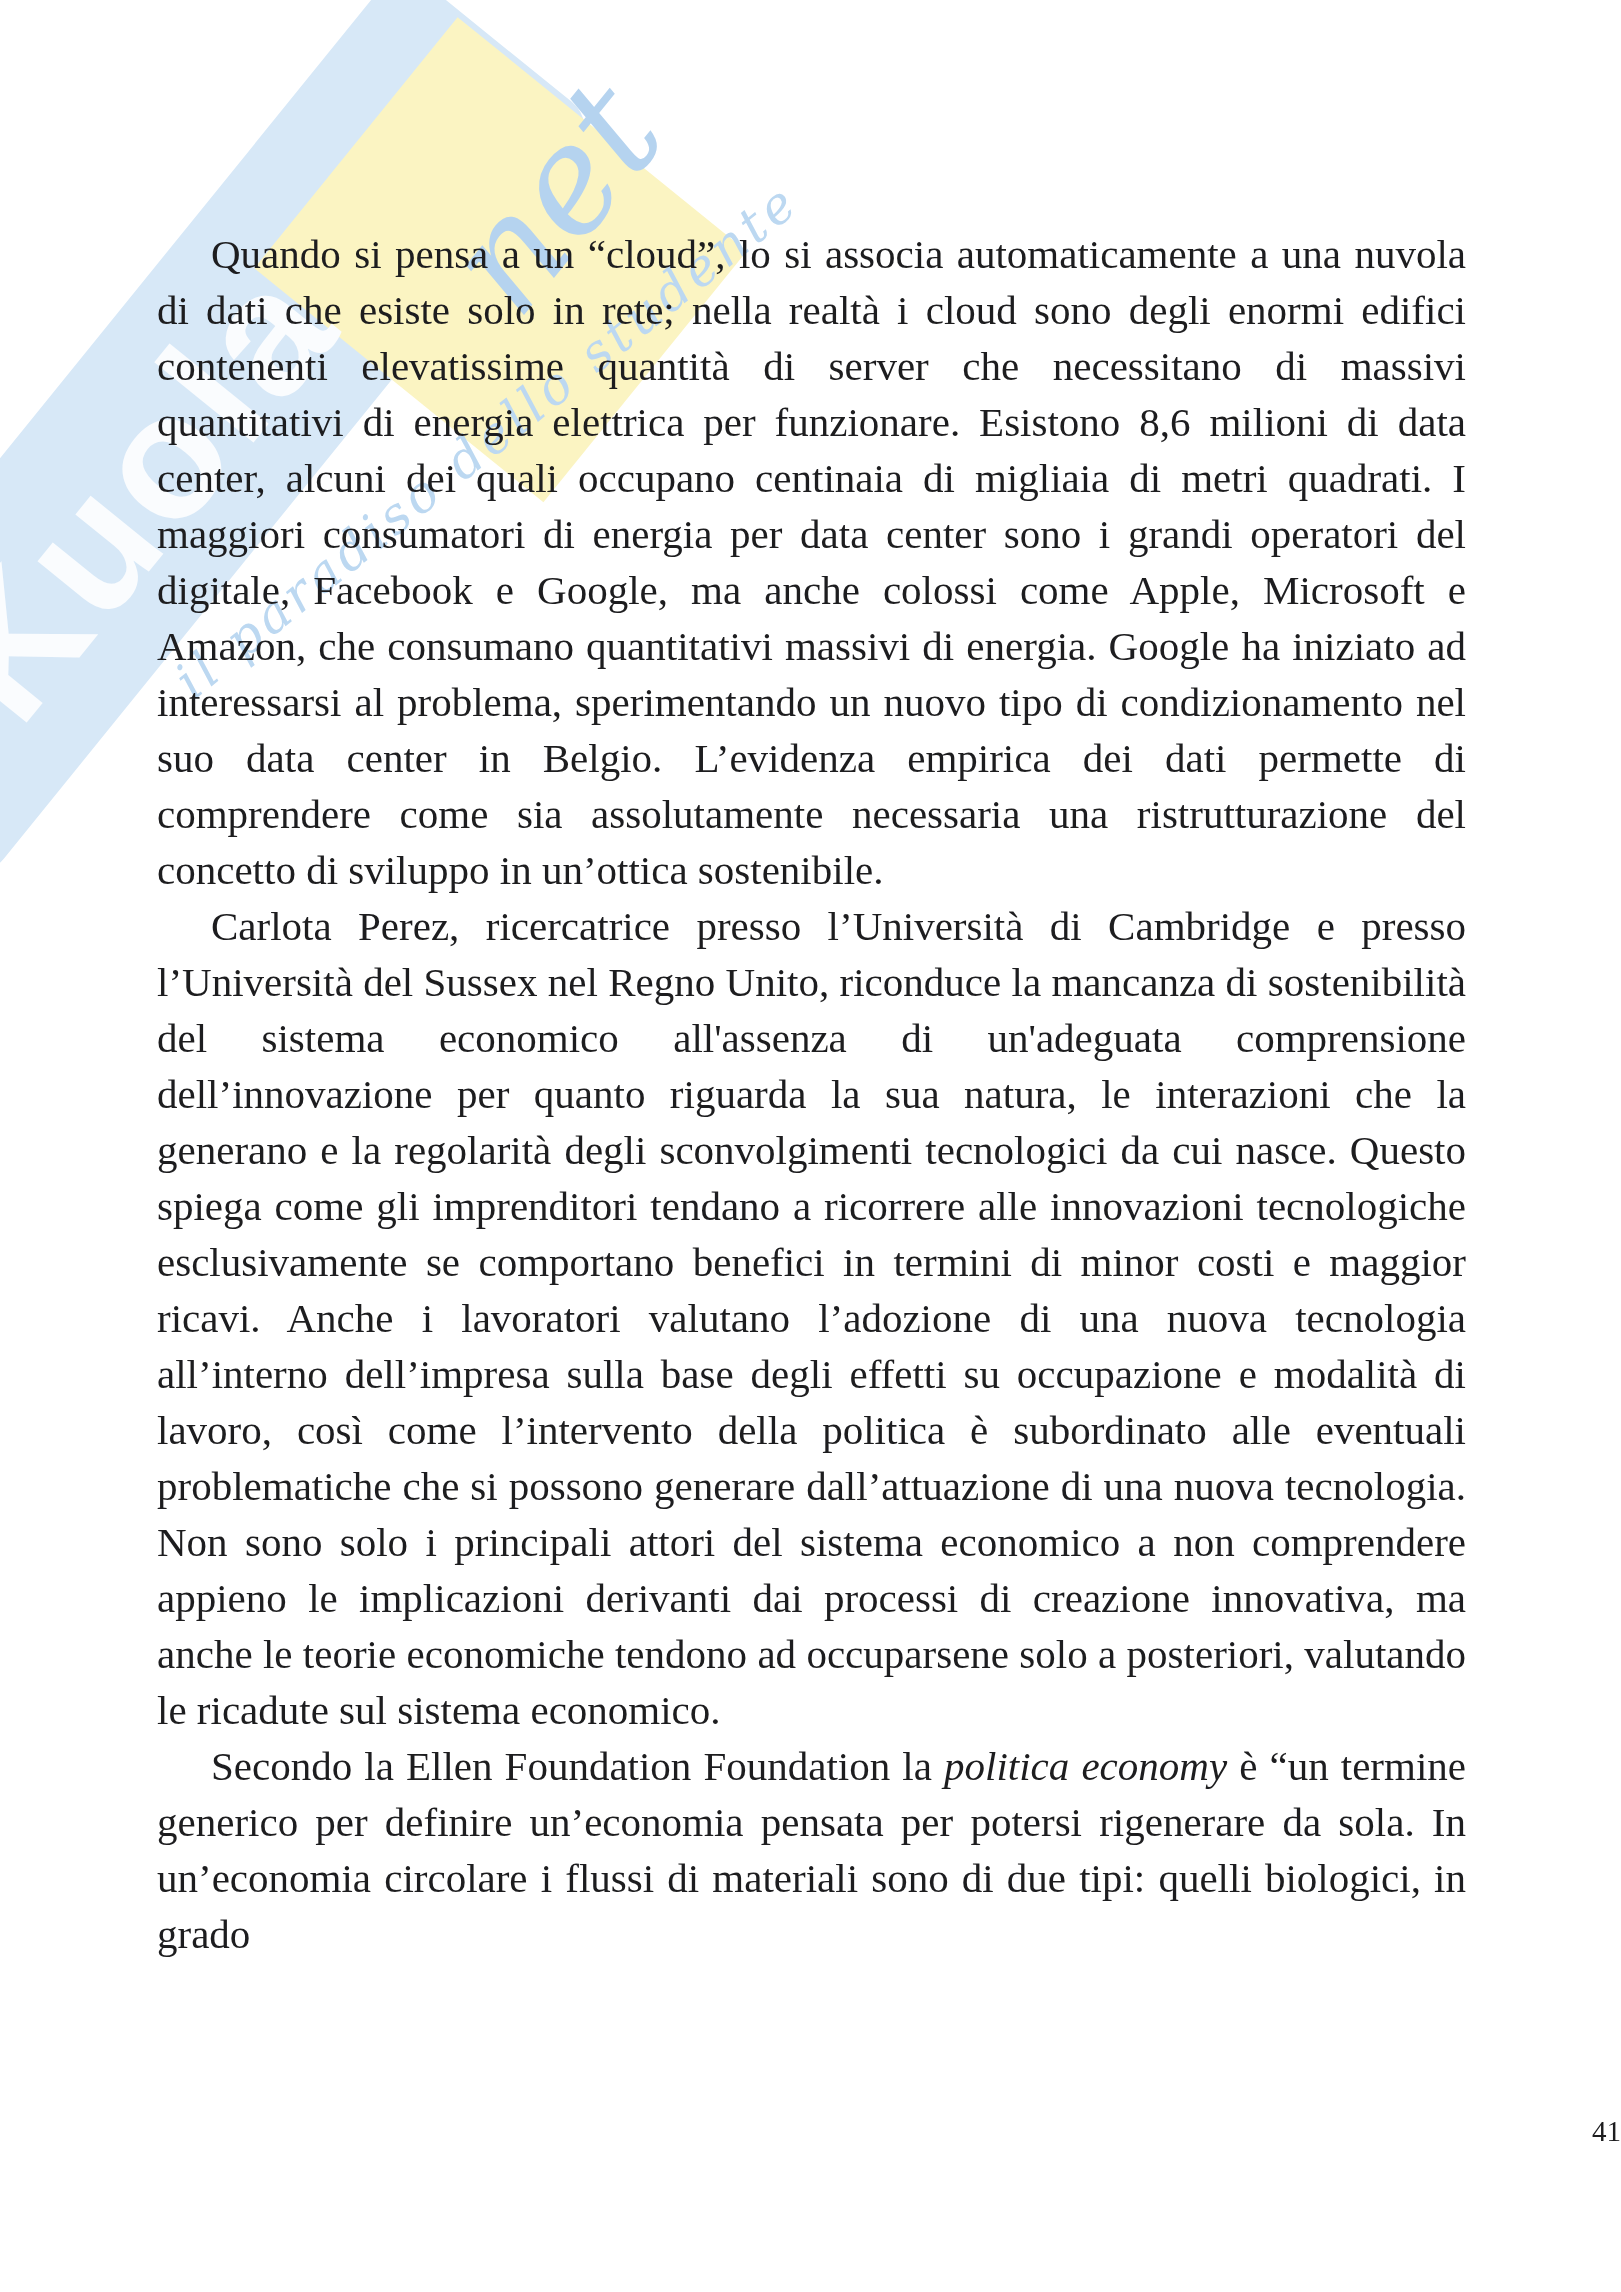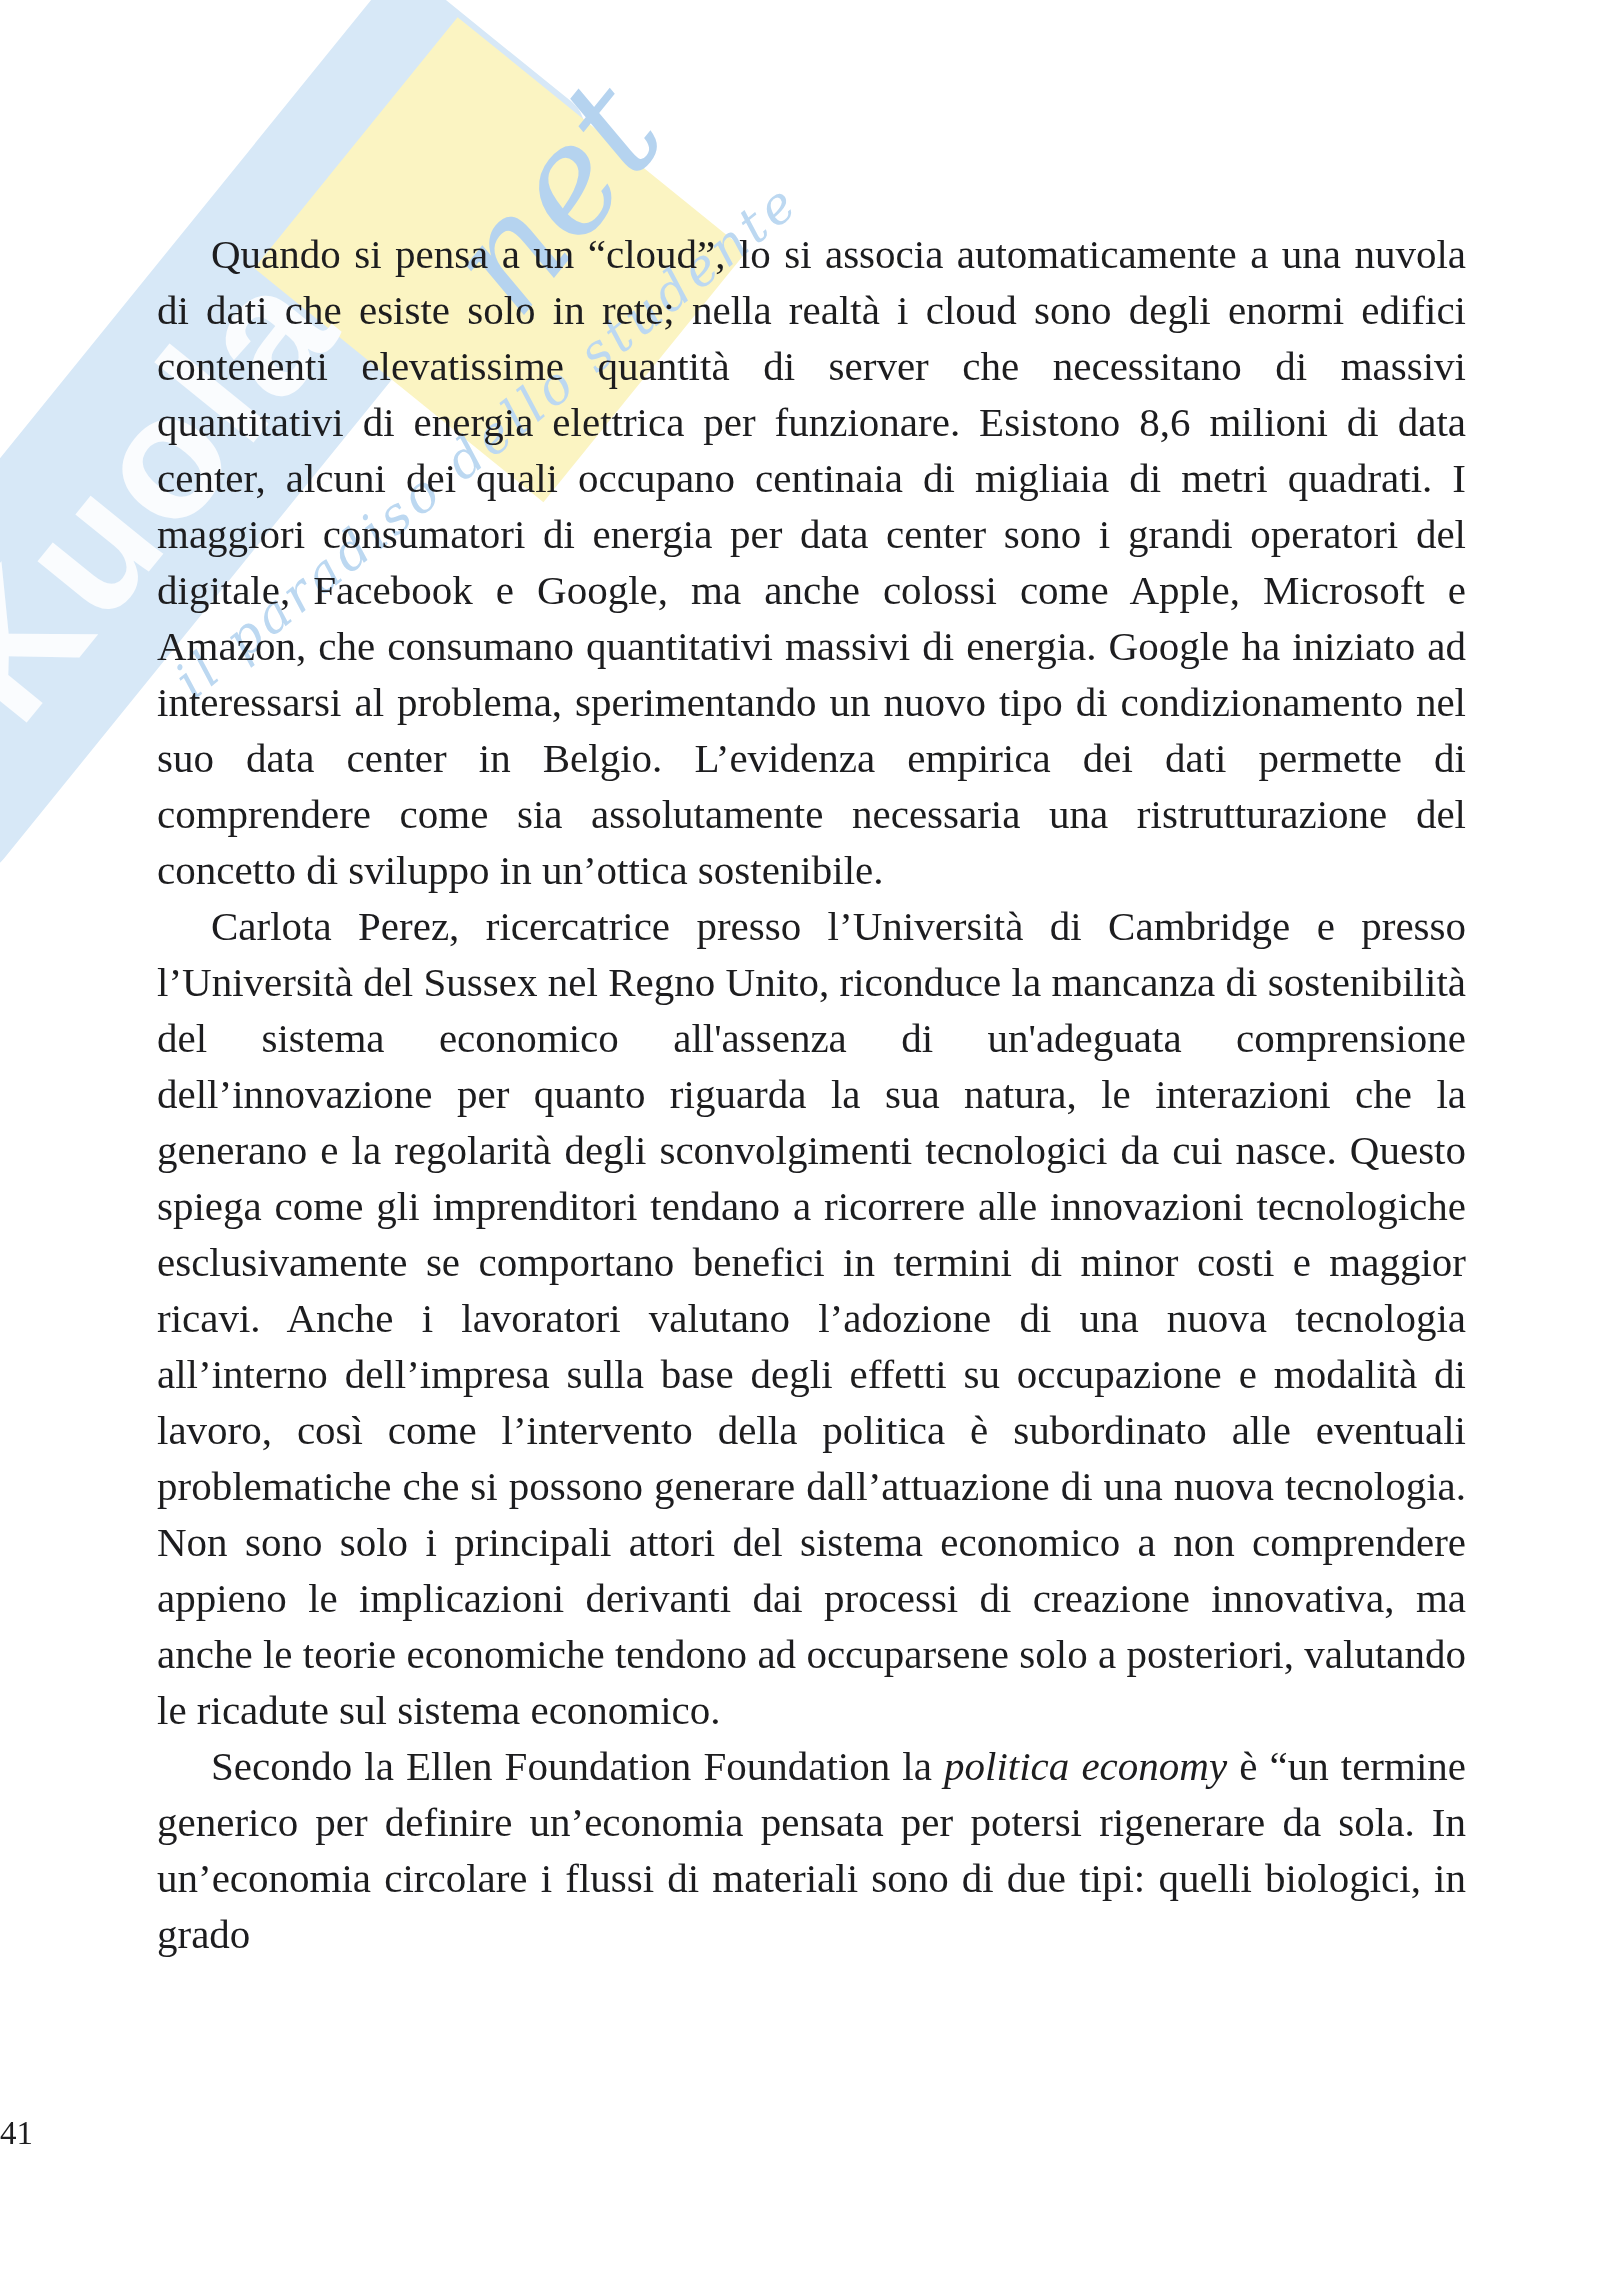--- a/index.html
+++ b/index.html
@@ -91,22 +91,22 @@
     margin: 0;
     text-indent: 54px;
   }
   .text-block .it { font-style: italic; }
 
   .page-number {
     position: absolute;
     left: 0;
     width: 100%;
     top: 2115px;
-    text-align: left;
-    font-size: 33px;
+    text-align: right;
+    font-size: 29px;
     color: #1d1d1f;
     z-index: 1;
   }
 </style>
 </head>
 <body>
 
 <div class="page">
 
   <div class="watermark">

